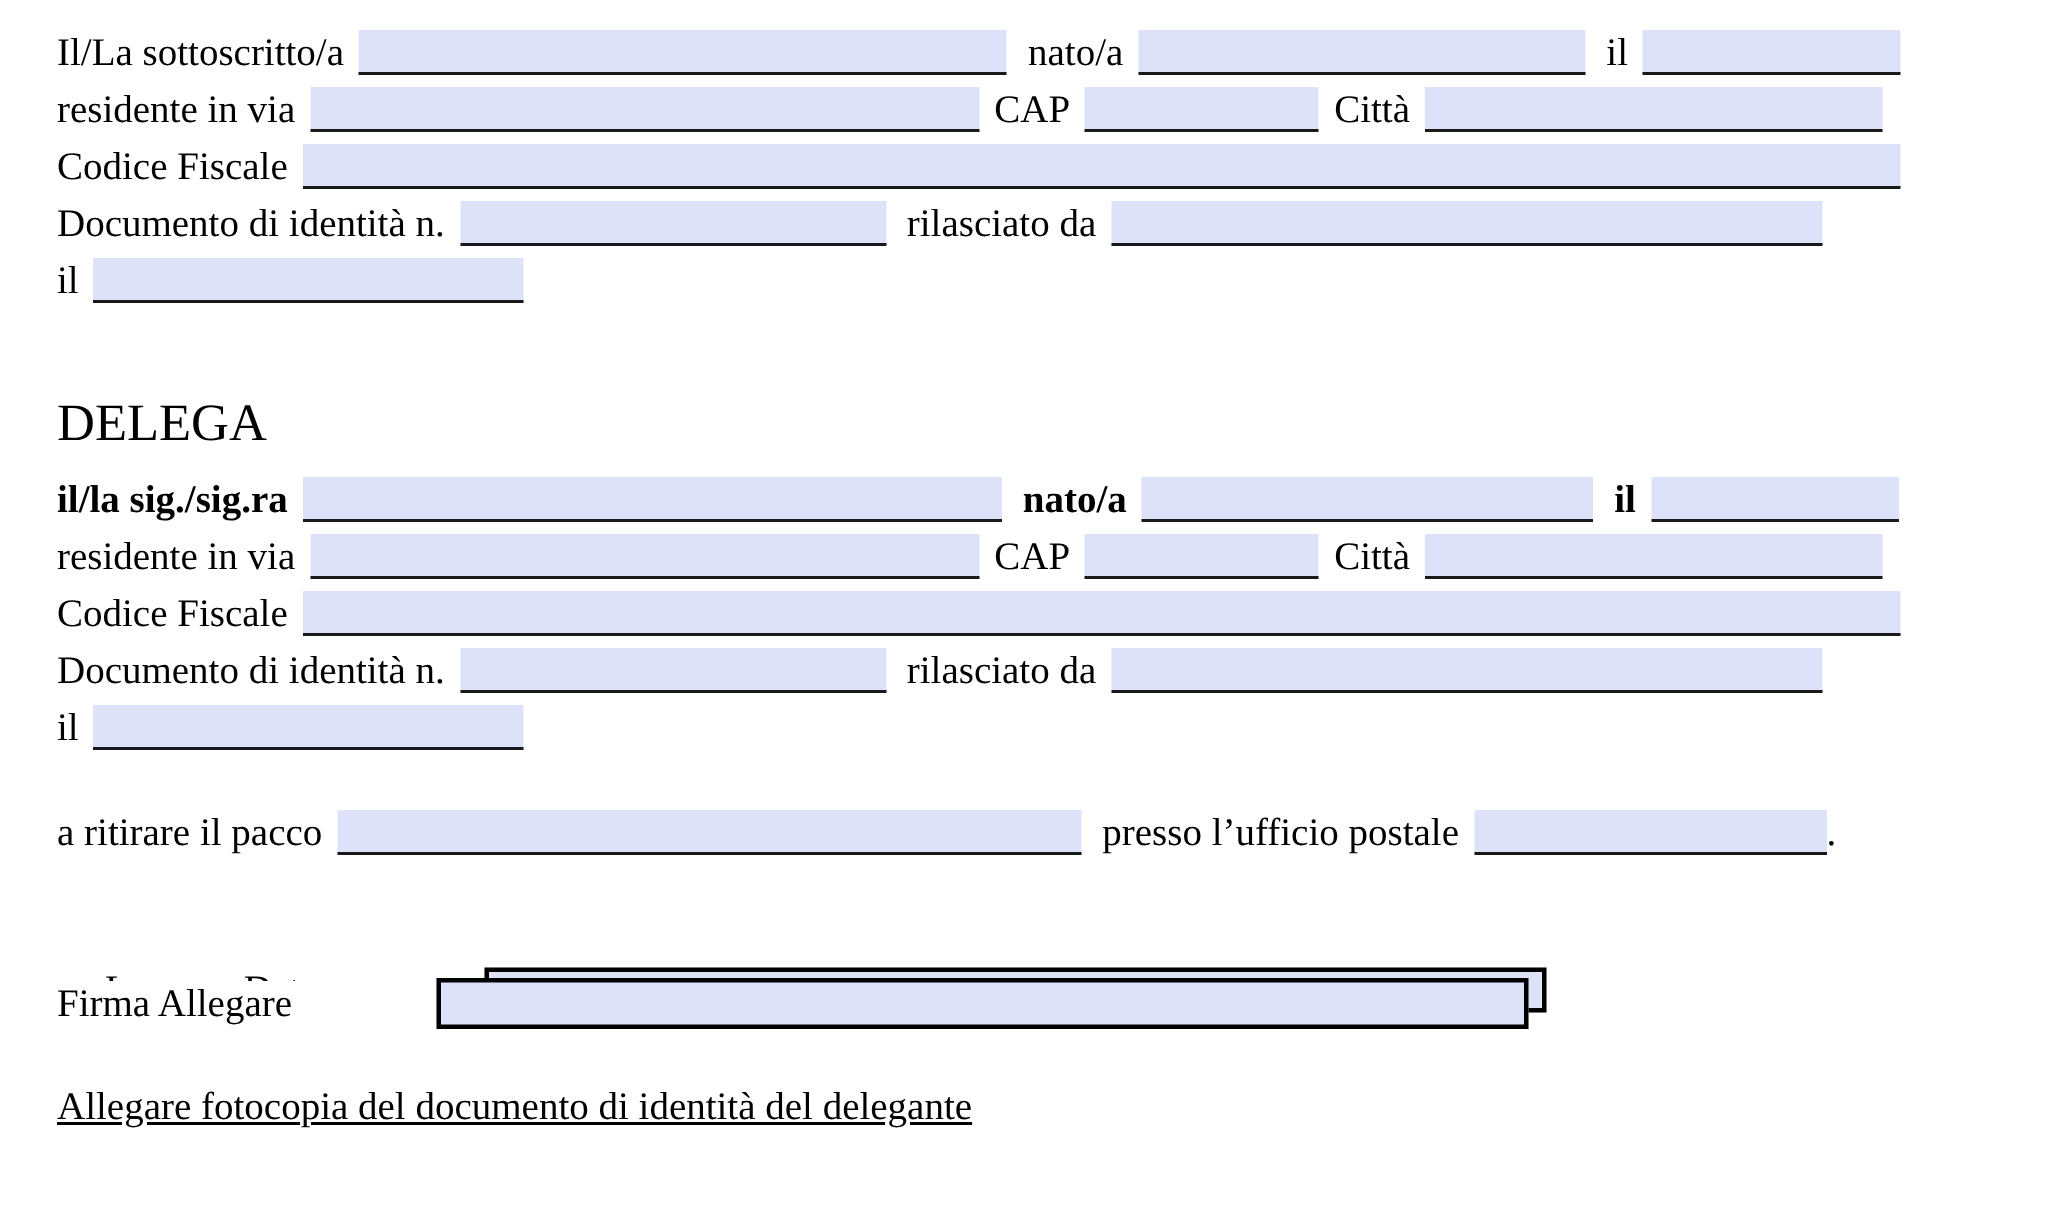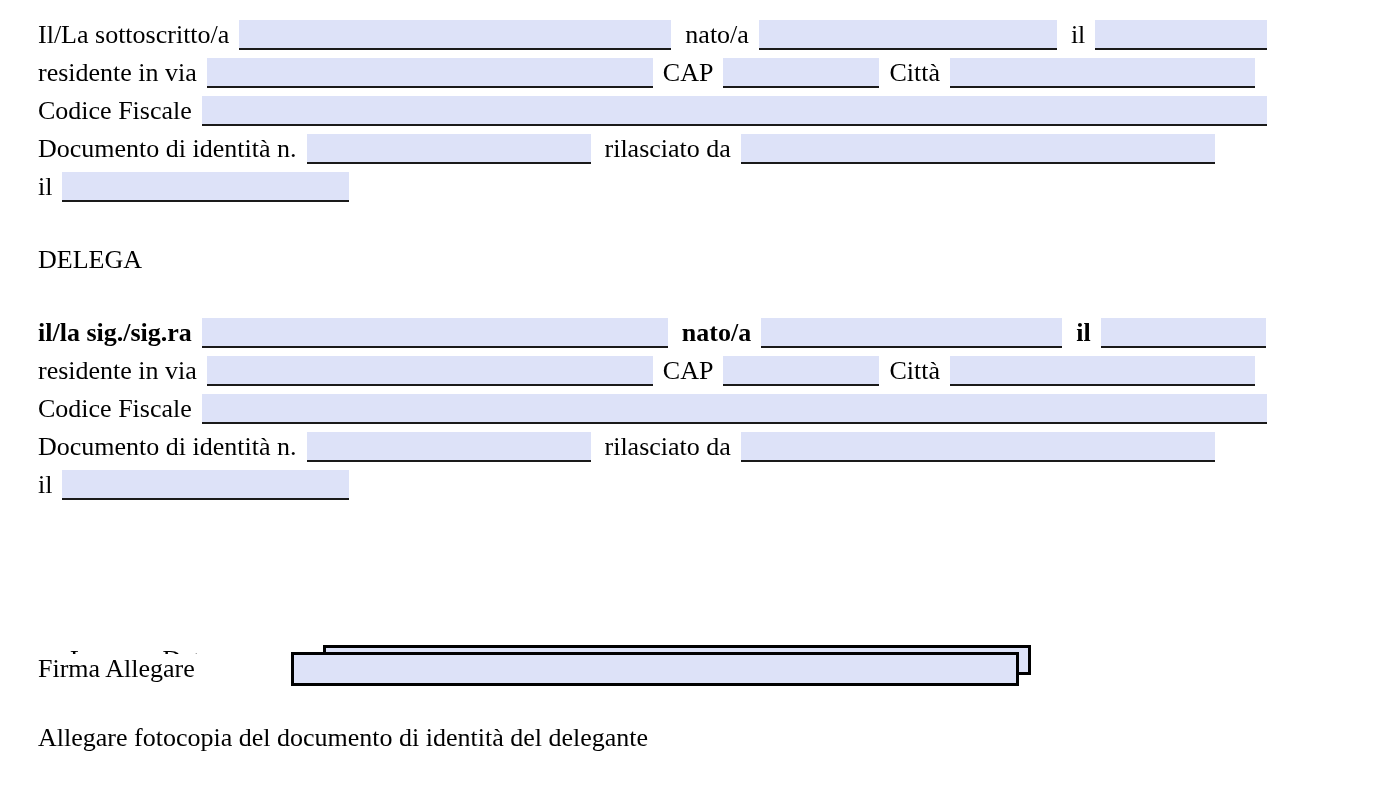--- a/index.html
+++ b/index.html
@@ -47,27 +47,29 @@
   }
   
   .boxfld {
     display: inline-block;
     background: #dde2f8;
     border: 3px solid #000000;
     box-sizing: border-box;
   }
   .heading {
     position: absolute;
+    font-size: 35px;
+    line-height: 30px;
+    margin-top: 22px;
+  }
+  .note {
+    position: absolute;
     font-size: 26px;
     line-height: 30px;
-  }
-  .note {
-    position: absolute;
-    font-size: 26px;
-    line-height: 30px;
+    text-decoration: underline;
   }
   .blk {
     position: absolute;
     display: flex;
     align-items: center;
   }
   .blk .lbl { width: 250px; }
 </style>
 </head>
 <body>
@@ -169,20 +171,30 @@
     <span class="gap-sm"></span>
     <span class="fld" style="width:474px;"></span>
   </div>
 
   <div class="row" style="left:38px; top:470px;">
     <span class="lbl">il</span>
     <span class="gap-sm"></span>
     <span class="fld" style="width:287px;"></span>
   </div>
 
+  <div class="row" style="left:38px; top:540px;">
+    <span class="lbl">a ritirare il pacco</span>
+    <span class="gap-sm"></span>
+    <span class="fld" style="width:496px;"></span>
+    <span class="gap-md"></span>
+    <span class="lbl">presso l’ufficio postale</span>
+    <span class="gap-sm"></span>
+    <span class="fld" style="width:235px;"></span>
+    <span class="lbl">.</span>
+  </div>
 
   <div class="blk" style="left:38px; top:644px; height:32px;margin-left:32px;">
     <span class="lbl">Luogo e Data</span>
     <span class="boxfld" style="width:708px; height:30px; margin-left:3px;"></span>
   </div>
 
   <div class="blk" style="left:38px; top:650px; height:38px;">
     <span class="lbl">Firma Allegare</span>
     <span class="boxfld" style="width:728px; height:34px; margin-left:3px;"></span>
   </div>

